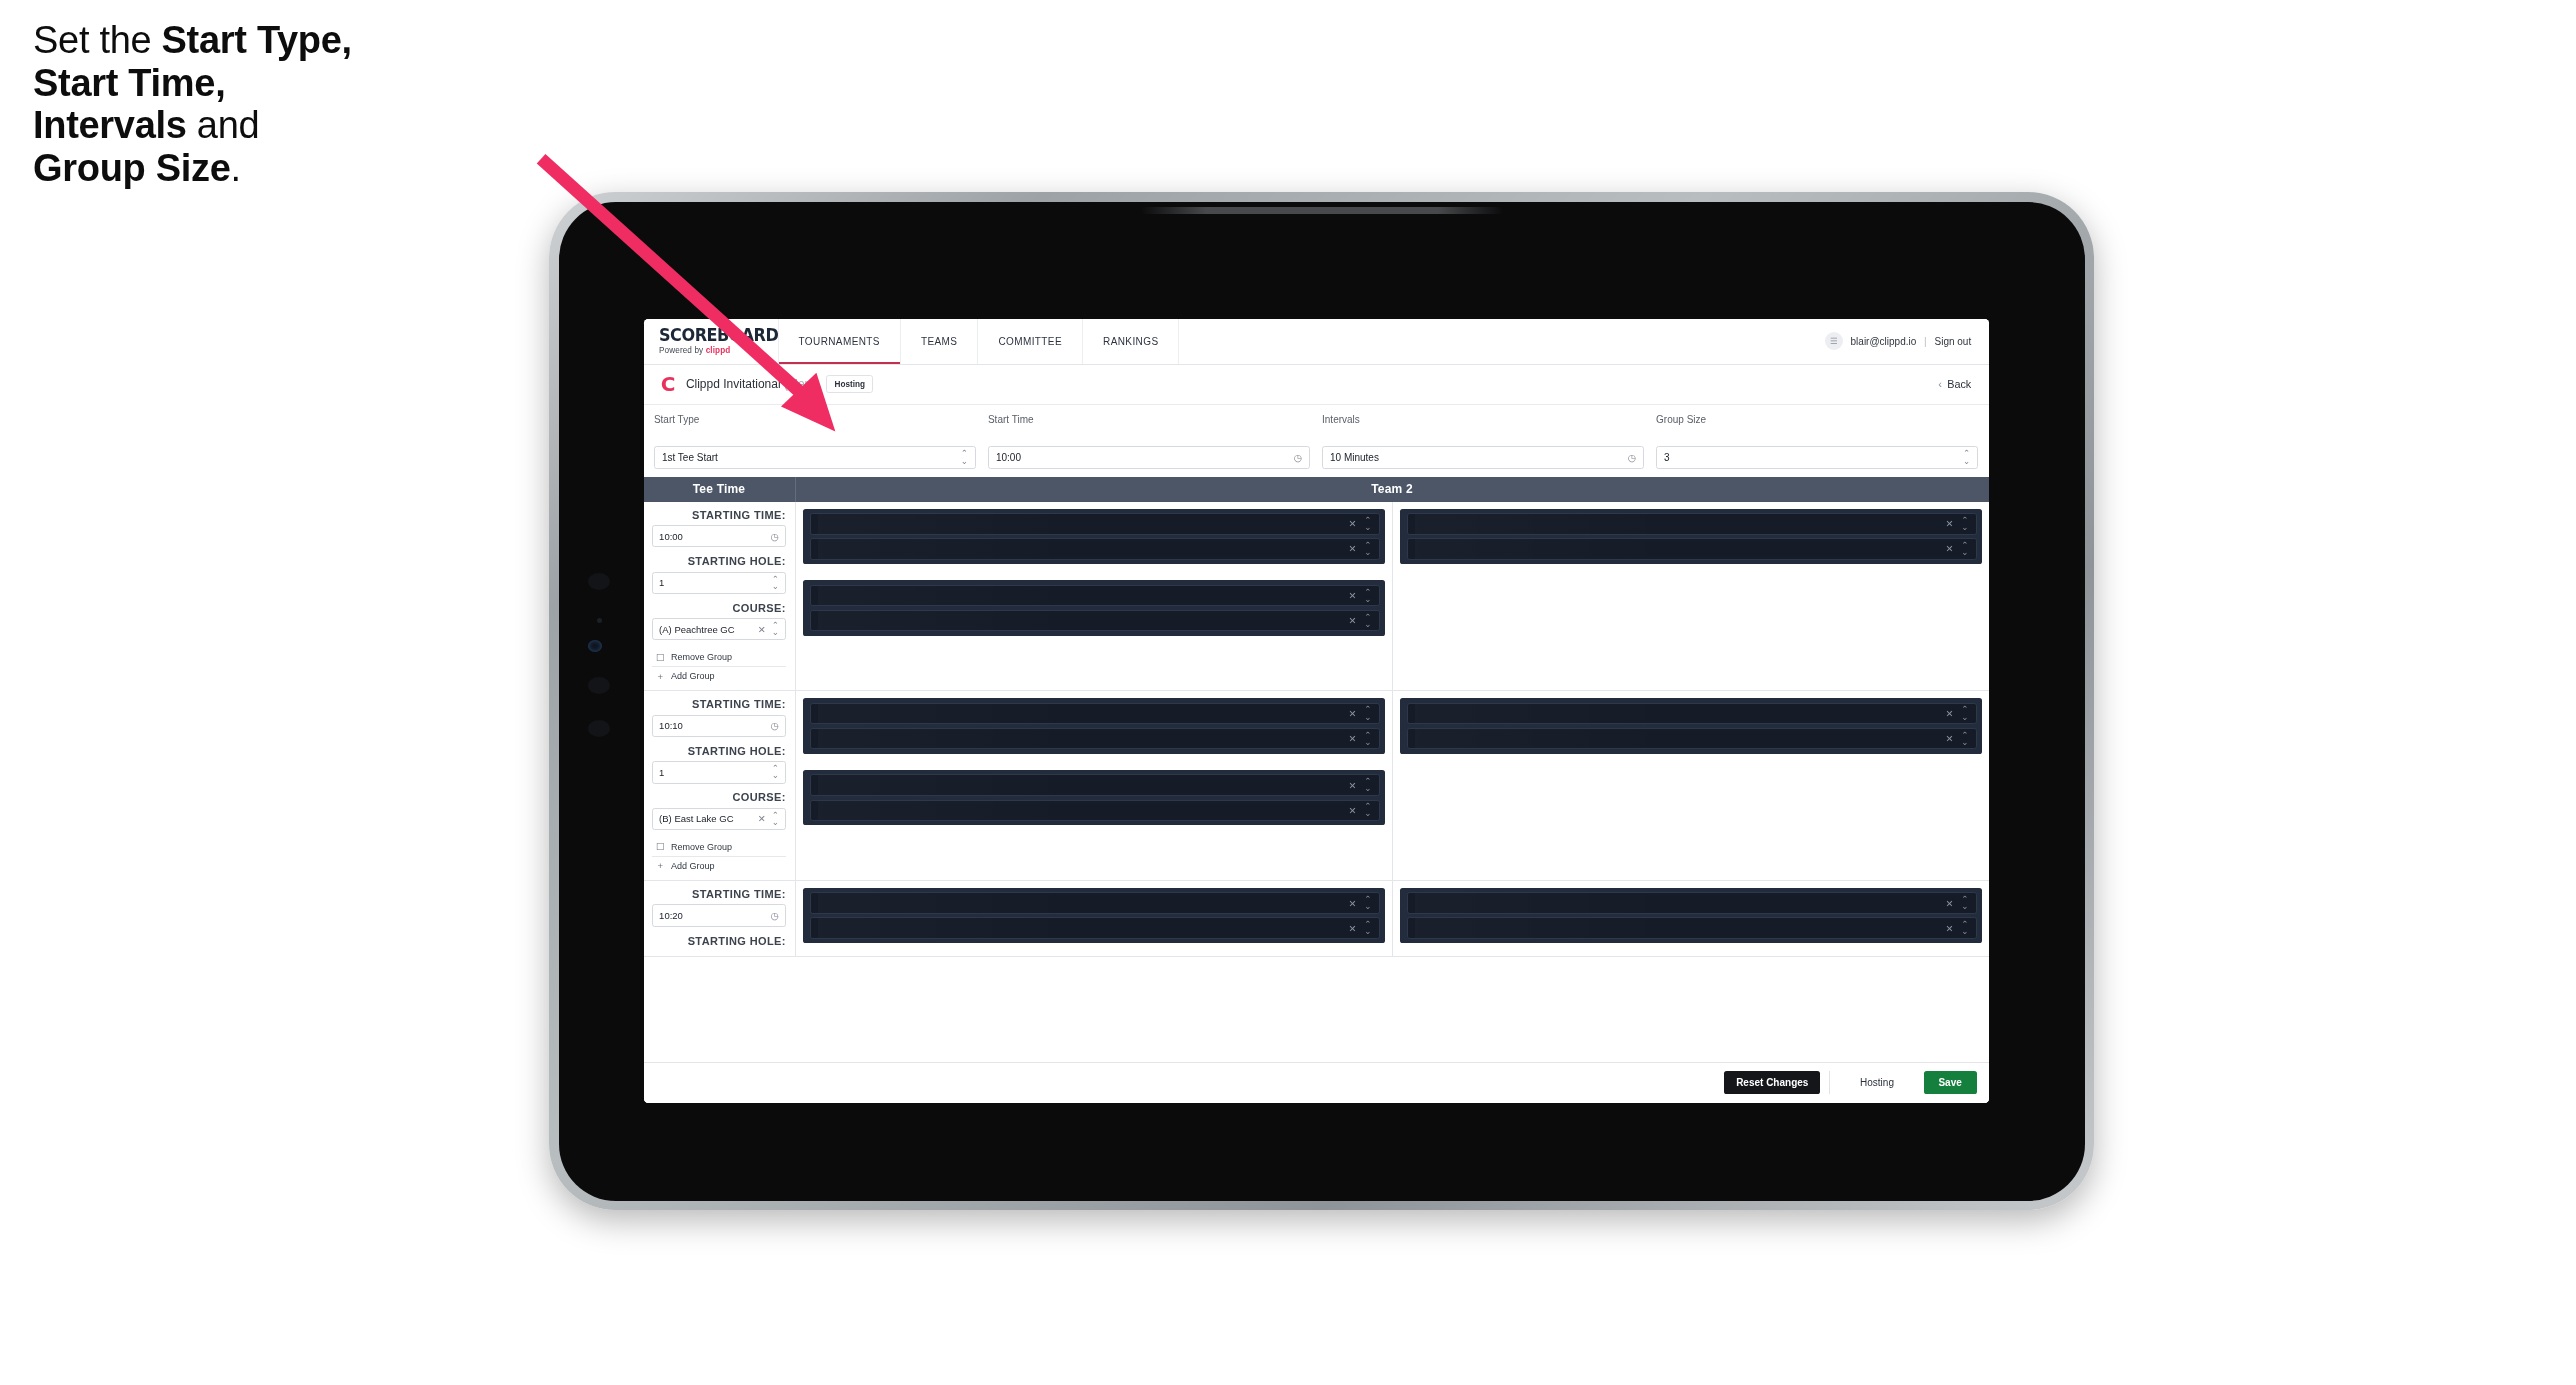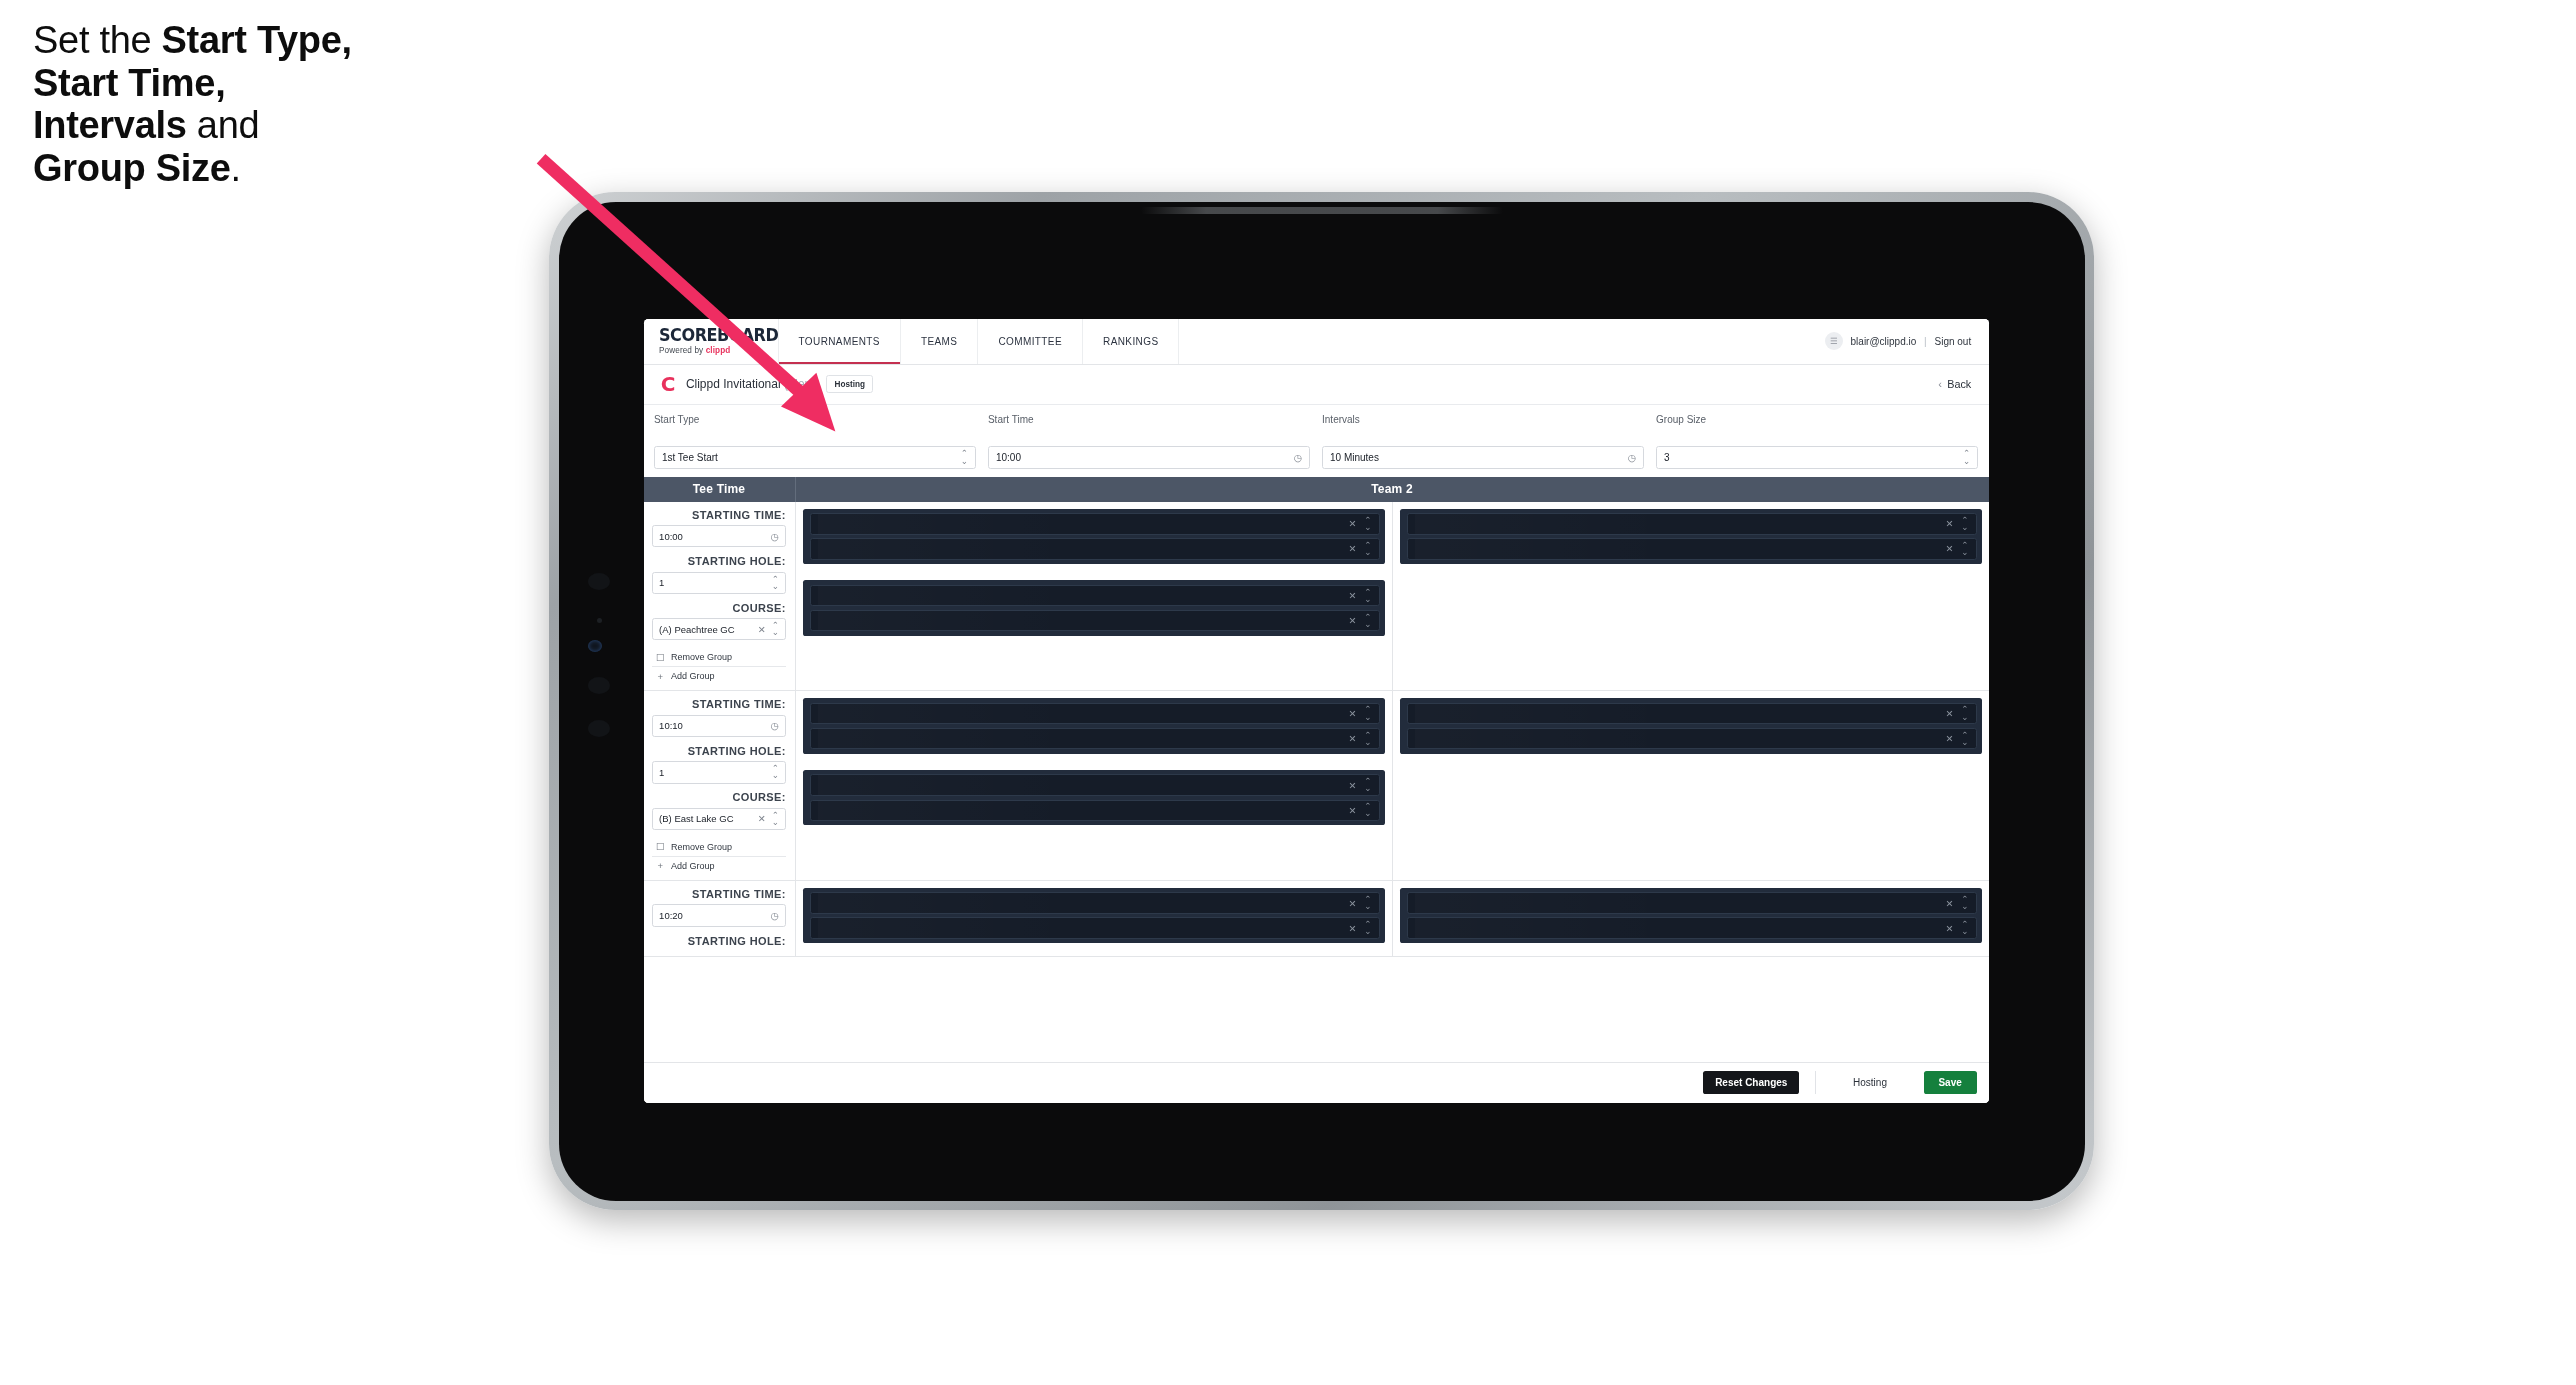--- a/index.html
+++ b/index.html
@@ -176,21 +176,21 @@
   .prow .fill { flex: 1 1 auto; }
   .prow .shade {
     position:relative; height:100%; width: 47%;
     background: linear-gradient(90deg, rgba(255,255,255,0.02), rgba(255,255,255,0.0));
   }
   .prow .x { color:#8a929d; font-size: 9.5px; margin-right: 7.8px; cursor:pointer; }
 
   
   .footer {
     height: 40px; display:flex; align-items:center; justify-content:flex-end;
-    gap: 16px; padding-right: 12px; background:#fff; flex: 0 0 auto;
+    gap: 9px; padding-right: 12px; background:#fff; flex: 0 0 auto;
   }
   .btn {
     font-size: 10px; border-radius:2.6px; cursor:pointer; display:flex;
     align-items:center; justify-content:center; font-family:"Liberation Sans",sans-serif;
   }
   .btn-reset { background:#14161a; color:#fff; height: 23px; padding: 0 12px; font-weight:600; }
   .btn-cancel { background:transparent; color:#2b313a; height:23px; padding: 0 17.3px; margin:0 3.5px; }
   .btn-save { background:#15803d; color:#fff; height: 23px; padding: 0 14.7px; font-weight:600; }
   .vdiv { width:0.9px; height:22.4px; background:#e1e3e7; }
 

